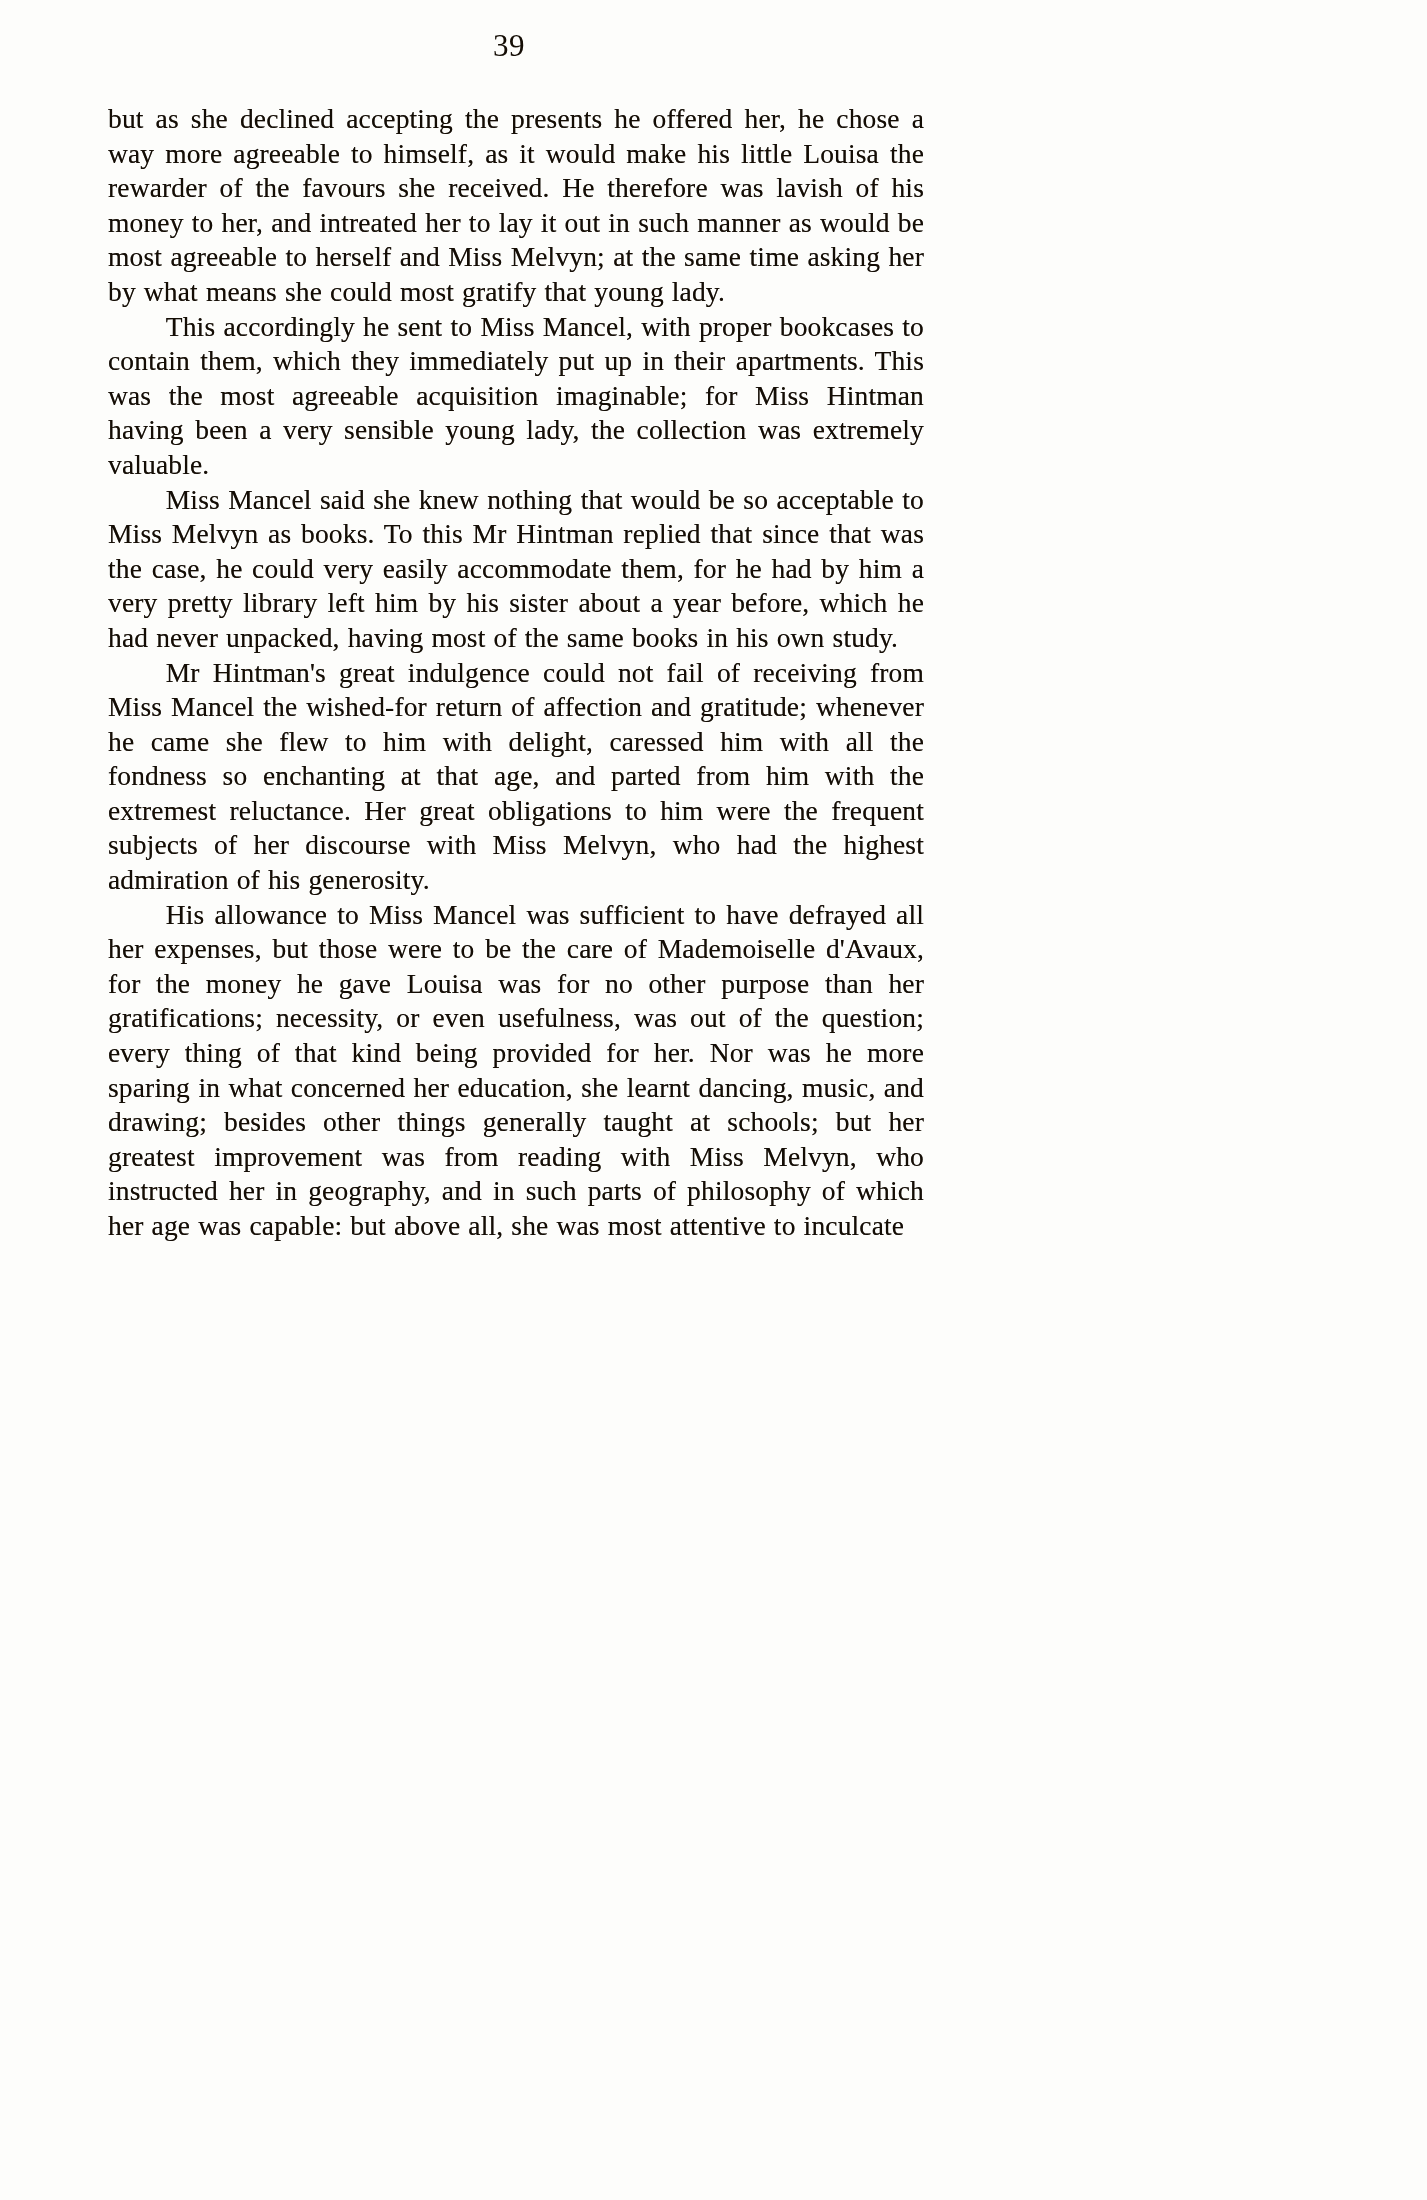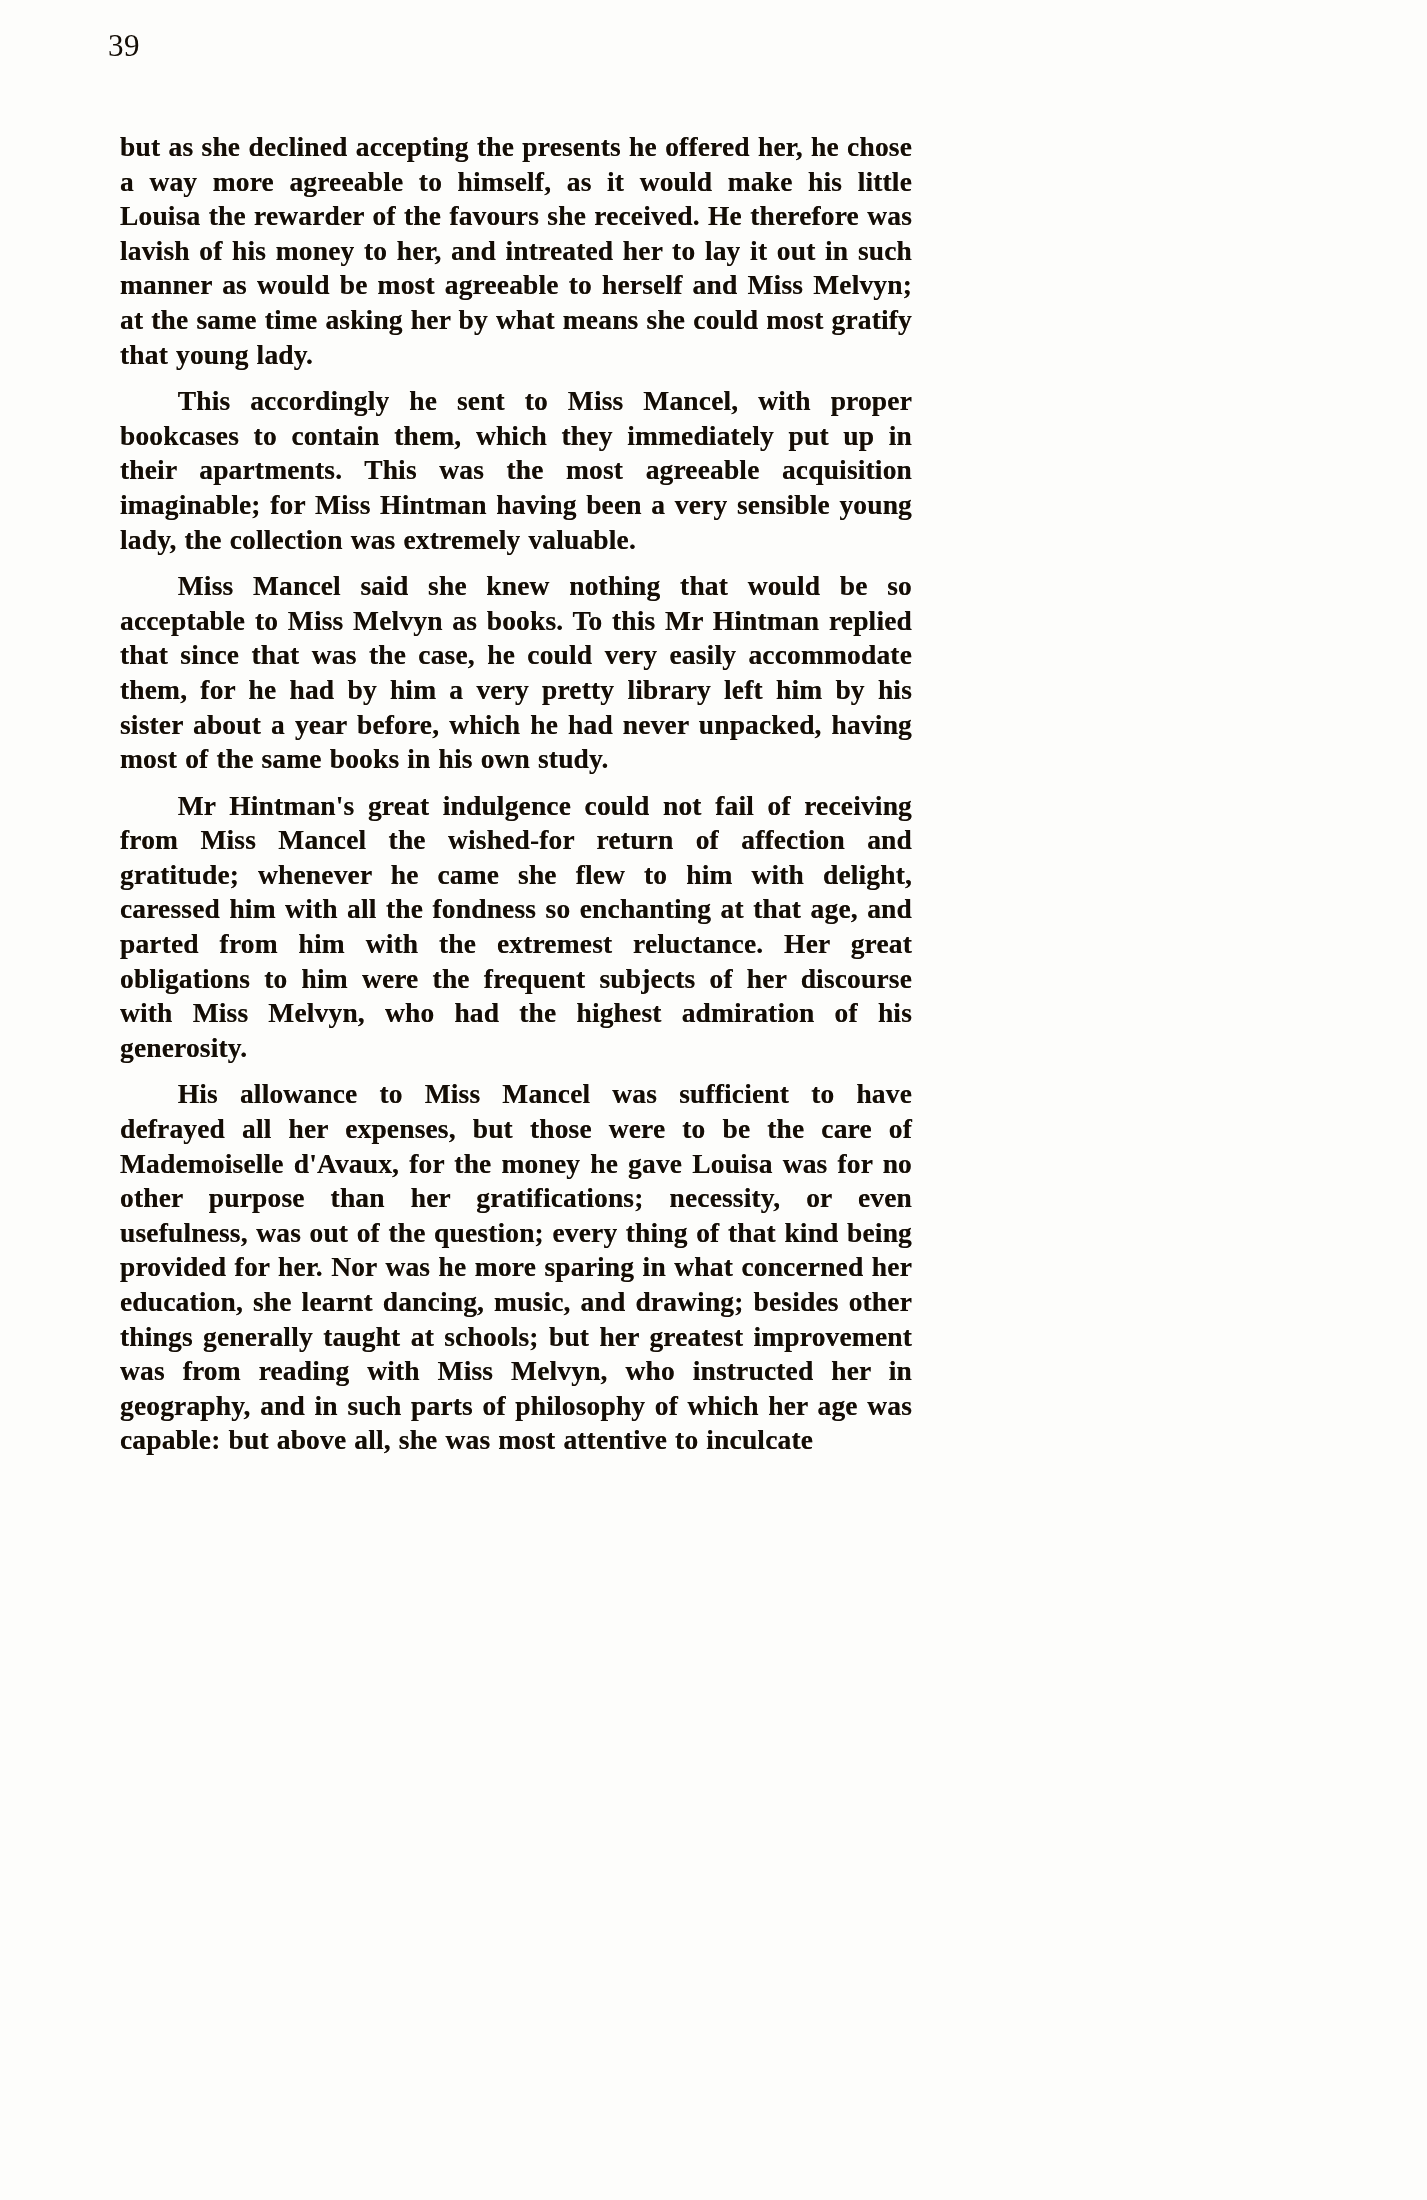--- a/index.html
+++ b/index.html
@@ -15,36 +15,35 @@
     position: relative;
     overflow: hidden;
   }
   .page {
     position: absolute;
     left: 108px;
     top: 28px;
     width: 816px;
   }
   .page-number {
-    text-align: left;
+    text-align: center;
     font-size: 31px;
     letter-spacing: 0.5px;
     padding-right: 14px;
-    margin-bottom: 66px;
+    margin-bottom: 38px;
     font-weight: normal;
   }
   .text-block p {
-    margin: 12px;
+    margin: 0;
     font-size: 27.5px;
     line-height: 34.6px;
     text-align: justify;
     letter-spacing: 0.15px;
     word-spacing: 1px;
     text-shadow: 0 0 0.5px rgba(20, 13, 5, 0.55);
-    font-weight: bold;
   }
   .text-block p.indent {
     text-indent: 2.1em;
   }
 </style>
 </head>
 <body>
 
 <div class="page">
   <div class="page-number">39</div>

